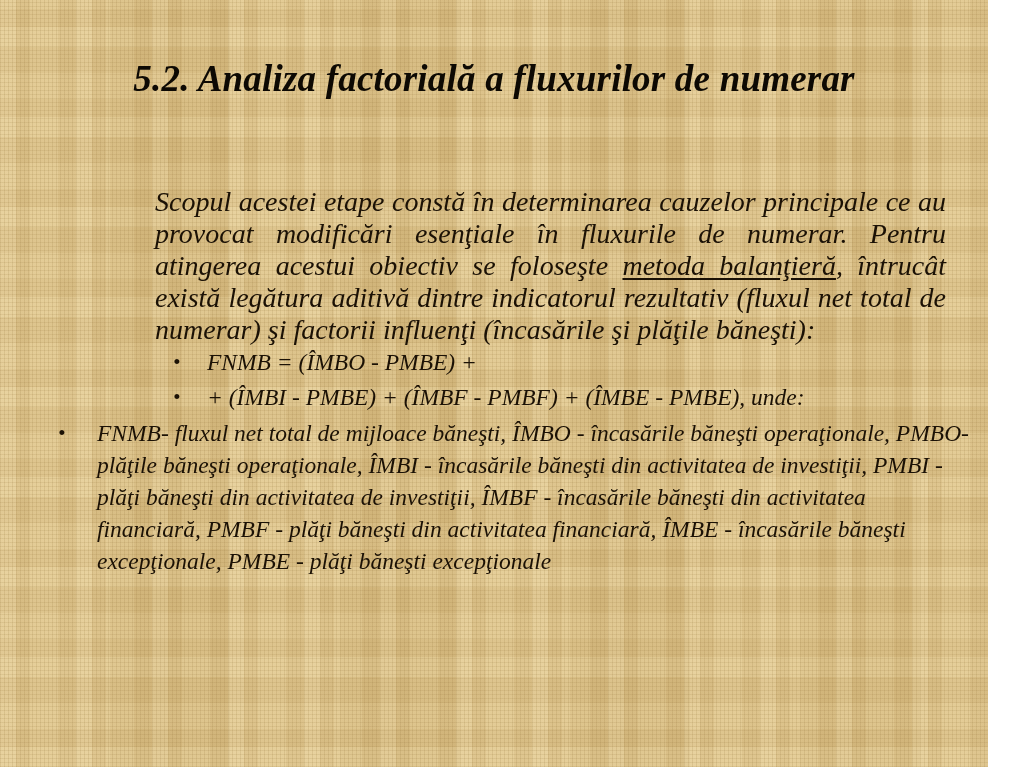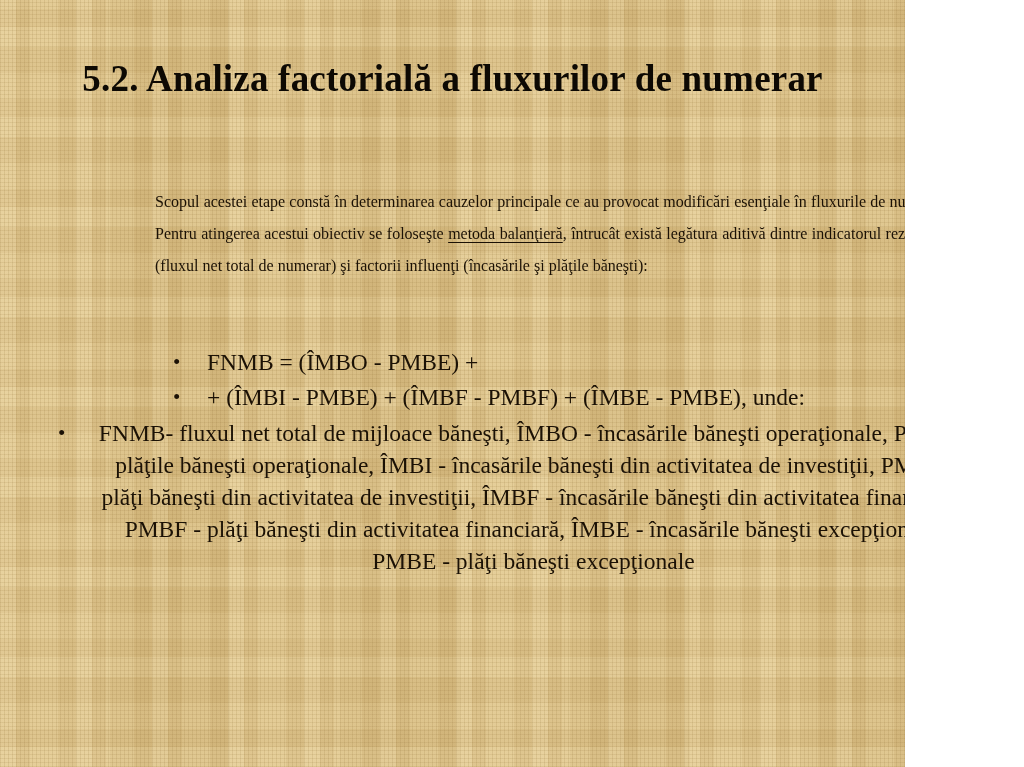--- a/index.html
+++ b/index.html
@@ -11,21 +11,21 @@
     --title-color:#0d0903;
   }
   *{margin:0;padding:0;box-sizing:border-box;}
   html,body{width:1024px;height:767px;}
   body{
     font-family:"Liberation Serif","DejaVu Serif",serif;
     overflow:hidden;
   }
   .slide{
     position:relative;
-    width:905px;height:767px;
+    width:988px;height:767px;
     overflow:hidden;
     background-color:var(--bg-base);
     background-image:
       
       repeating-linear-gradient(90deg,
         rgba(150,119,60,0.16) 0px, rgba(150,119,60,0.16) 1px,
         rgba(0,0,0,0) 1px, rgba(0,0,0,0) 4px),
       
       repeating-linear-gradient(0deg,
         rgba(150,119,60,0.14) 0px, rgba(150,119,60,0.14) 1px,
@@ -39,36 +39,37 @@
       
       repeating-linear-gradient(0deg,
         rgba(244,228,182,0.18) 0px,  rgba(244,228,182,0.18) 20px,
         rgba(192,161,100,0.14) 20px, rgba(192,161,100,0.14) 38px,
         rgba(238,219,168,0.12) 38px, rgba(238,219,168,0.12) 64px,
         rgba(186,154,92,0.12)  64px, rgba(186,154,92,0.12)  90px),
       
       repeating-linear-gradient(90deg,
         rgba(255,244,206,0.10) 0px, rgba(255,244,206,0.10) 110px,
         rgba(170,139,78,0.08) 110px, rgba(170,139,78,0.08) 230px);
+    font-style: italic;
   }
   .title{
     position:absolute;
     top:55px;left:0;right:0;
     text-align:center;
     font-size:37px;
     line-height:48px;
     font-weight:bold;
     color:var(--title-color);
     letter-spacing:0.2px;
   }
   .intro-paragraph{
     position:absolute;
     top:186px;left:155px;
     width:791px;
-    font-size:16px;
+    font-size:28px;
     line-height:32px;
     text-align:justify;
     color:var(--text-color);
   }
   .underlined-term{
     text-decoration:underline;
     text-underline-offset:3px;
   }
   .formula-list{
     position:absolute;
@@ -98,21 +99,21 @@
     font-size:23.5px;
     line-height:32px;
     color:var(--text-color);
     padding-left:8px;
   }
   .legend-row .bullet{
     width:39px;
     flex:0 0 39px;
     font-size:21px;
   }
-  .legend-text{flex:1 1 auto;text-align:center;}
+  .legend-text{flex:1 1 auto;text-align:left;}
 </style>
 </head>
 <body>
 
 <div class="slide">
 
   <h1 class="title">5.2. Analiza factorială a fluxurilor de numerar</h1>
 
   <p class="intro-paragraph"><span>Scopul acestei etape constă în determinarea cauzelor principale ce au provocat modificări esenţiale în fluxurile de numerar. Pentru atingerea acestui obiectiv se foloseşte </span><span class="underlined-term">metoda balanţieră</span><span>, întrucât există legătura aditivă dintre indicatorul rezultativ (fluxul net total de numerar) şi factorii influenţi (încasările şi plăţile băneşti):</span></p>
 

